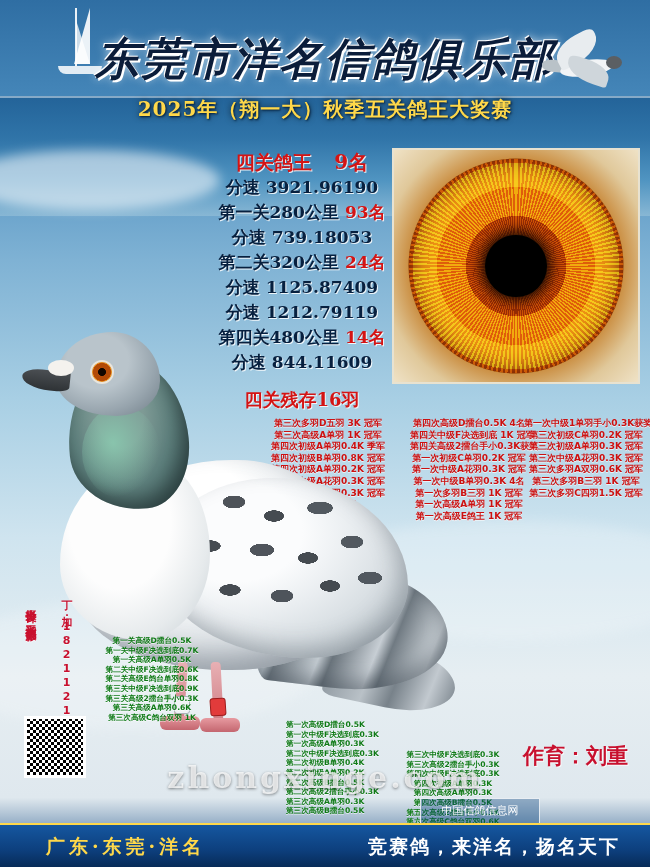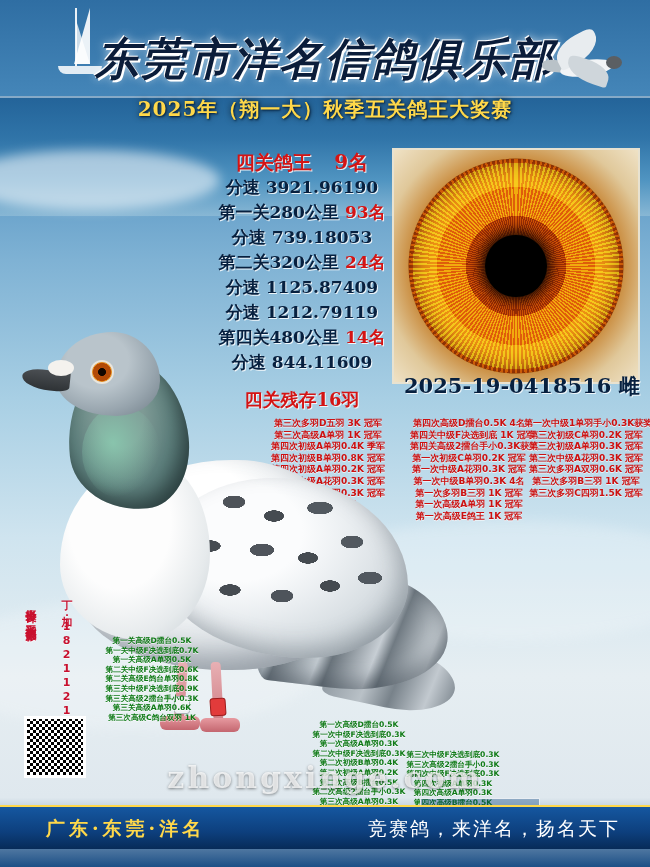--- a/index.html
+++ b/index.html
@@ -72,21 +72,21 @@
   .honors{position:absolute;color:#cc1111;font-size:9px;line-height:11.6px;font-weight:bold;white-space:nowrap;
     font-family:"DejaVu Sans","Liberation Sans",sans-serif;text-shadow:0 1px 0 rgba(255,255,255,.65);}
   .honors.left{left:246px;top:418px;width:164px;text-align:center;}
   .honors.mid{left:410px;top:418px;width:118px;text-align:center;}
   .honors.right{left:524px;top:418px;width:124px;text-align:center;}
 
   
   .greens{position:absolute;color:#0f7a16;font-size:7.6px;line-height:9.6px;font-weight:bold;white-space:nowrap;
     font-family:"DejaVu Sans","Liberation Sans",sans-serif;text-shadow:0 1px 0 rgba(255,255,255,.6);}
   .greens.g1{left:72px;top:636px;width:160px;text-align:center;}
-  .greens.g2{left:286px;top:720px;width:146px;text-align:center;}
+  .greens.g2{left:286px;top:720px;width:146px;text-align:left;}
   .greens.g3{left:386px;top:750px;width:134px;text-align:center;}
 
   
   .vcredit{position:absolute;writing-mode:vertical-rl;text-orientation:upright;color:#c8102e;font-weight:bold;font-size:11px;
     letter-spacing:1px;text-shadow:0 1px 0 rgba(255,255,255,.6);}
   .vcredit.v1{left:58px;top:592px;}
   .vcredit.v3{left:22px;top:600px;}
 
   
   .qr{position:absolute;left:24px;top:716px;width:62px;height:62px;background:#fff;padding:3px;box-sizing:border-box;}
@@ -102,25 +102,25 @@
     text-shadow:1px 1px 0 rgba(255,255,255,.75);}
 
   
   .watermark{position:absolute;left:0;top:760px;width:100%;text-align:center;color:rgba(255,255,255,.75);
     font-size:30px;font-weight:bold;letter-spacing:3px;font-family:"DejaVu Serif","Liberation Serif",serif;
     text-shadow:0 1px 3px rgba(0,0,0,.45);}
   .wm-badge{position:absolute;left:420px;top:798px;width:118px;height:24px;border:1px solid rgba(255,255,255,.8);
     color:#fff;font-size:11px;line-height:24px;text-align:center;background:rgba(0,60,120,.35);}
 
   
-  .footer{position:absolute;left:0;bottom:18px;width:100%;height:42px;
+  .footer{position:absolute;left:0;bottom:0;width:100%;height:42px;
     background:linear-gradient(180deg,#1557a0 0%,#0d3f7d 60%,#072b58 100%);border-top:2px solid #ffd84a;}
   .footer .left{position:absolute;left:46px;top:9px;color:#ffd84a;font-weight:bold;font-size:19px;letter-spacing:4px;
     font-family:"DejaVu Serif","Liberation Serif",serif;}
-  .footer .right{position:absolute;right:30px;top:9px;color:#ffffff;font-weight:normal;font-size:19px;letter-spacing:2px;
+  .footer .right{position:absolute;right:30px;top:9px;color:#ffffff;font-weight:bold;font-size:19px;letter-spacing:2px;
     font-family:"DejaVu Serif","Liberation Serif",serif;}
 
   
   .pigeon{position:absolute;left:8px;top:210px;width:430px;height:620px;}
   .p-body{position:absolute;left:70px;top:250px;width:290px;height:210px;border-radius:54% 46% 48% 52%/60% 62% 40% 38%;
     background:radial-gradient(ellipse at 35% 30%,#ffffff 0 30%,#eef1f3 45%,#d5dbe0 70%,#aeb7be 100%);
     box-shadow:inset -10px -16px 26px rgba(90,100,110,.45);}
   .p-breast{position:absolute;left:52px;top:250px;width:150px;height:180px;border-radius:60% 40% 46% 54%/58% 52% 48% 42%;
     background:radial-gradient(ellipse at 40% 35%,#fdfdfd 0 40%,#e6eaec 70%,#c3cbd1 100%);}
   .p-neck{position:absolute;left:60px;top:150px;width:120px;height:150px;border-radius:52% 48% 40% 60%/60% 56% 44% 40%;
@@ -240,21 +240,20 @@
     <div class="line">
       <span>第四关480公里</span>
       <span class="hl">14名</span>
     </div>
     <div class="line">
       <span>分速</span>
       <span>844.11609</span>
     </div>
   </div>
   <div class="survive">四关残存16羽</div>
-  <div class="ring-no">2025-19-0418516 雌</div>
 
   <div class="honors left">
     <div>第三次多羽D五羽  3K 冠军</div>
     <div>第三次高级A单羽  1K 冠军</div>
     <div>第四次初级A单羽0.4K 季军</div>
     <div>第四次初级B单羽0.8K 冠军</div>
     <div>第四次初级A单羽0.2K 冠军</div>
     <div>第四次中级A花羽0.3K 冠军</div>
     <div>第四次中级B单羽0.3K 冠军</div>
     <div>0.58足环 9名</div>
@@ -339,20 +338,21 @@
     <div>第六次高级C鸽台双羽0.6K</div>
   </div>
 
   <div class="vcredit v1">丁 加：18211211333</div>
   <div class="vcredit v3">摄影设计：和平赛鸽摄影</div>
   <div class="qr">
       <i></i>
     </div>
 
   <div class="breeder">
+    <div>作育：刘重</div>
   </div>
 
   <div class="watermark">zhongxinge.com</div>
   <div class="wm-badge">中国信鸽信息网</div>
 
   <div class="footer">
     <div class="left">广东·东莞·洋名</div>
     <div class="right">竞赛鸽，来洋名，扬名天下</div>
   </div>
 

